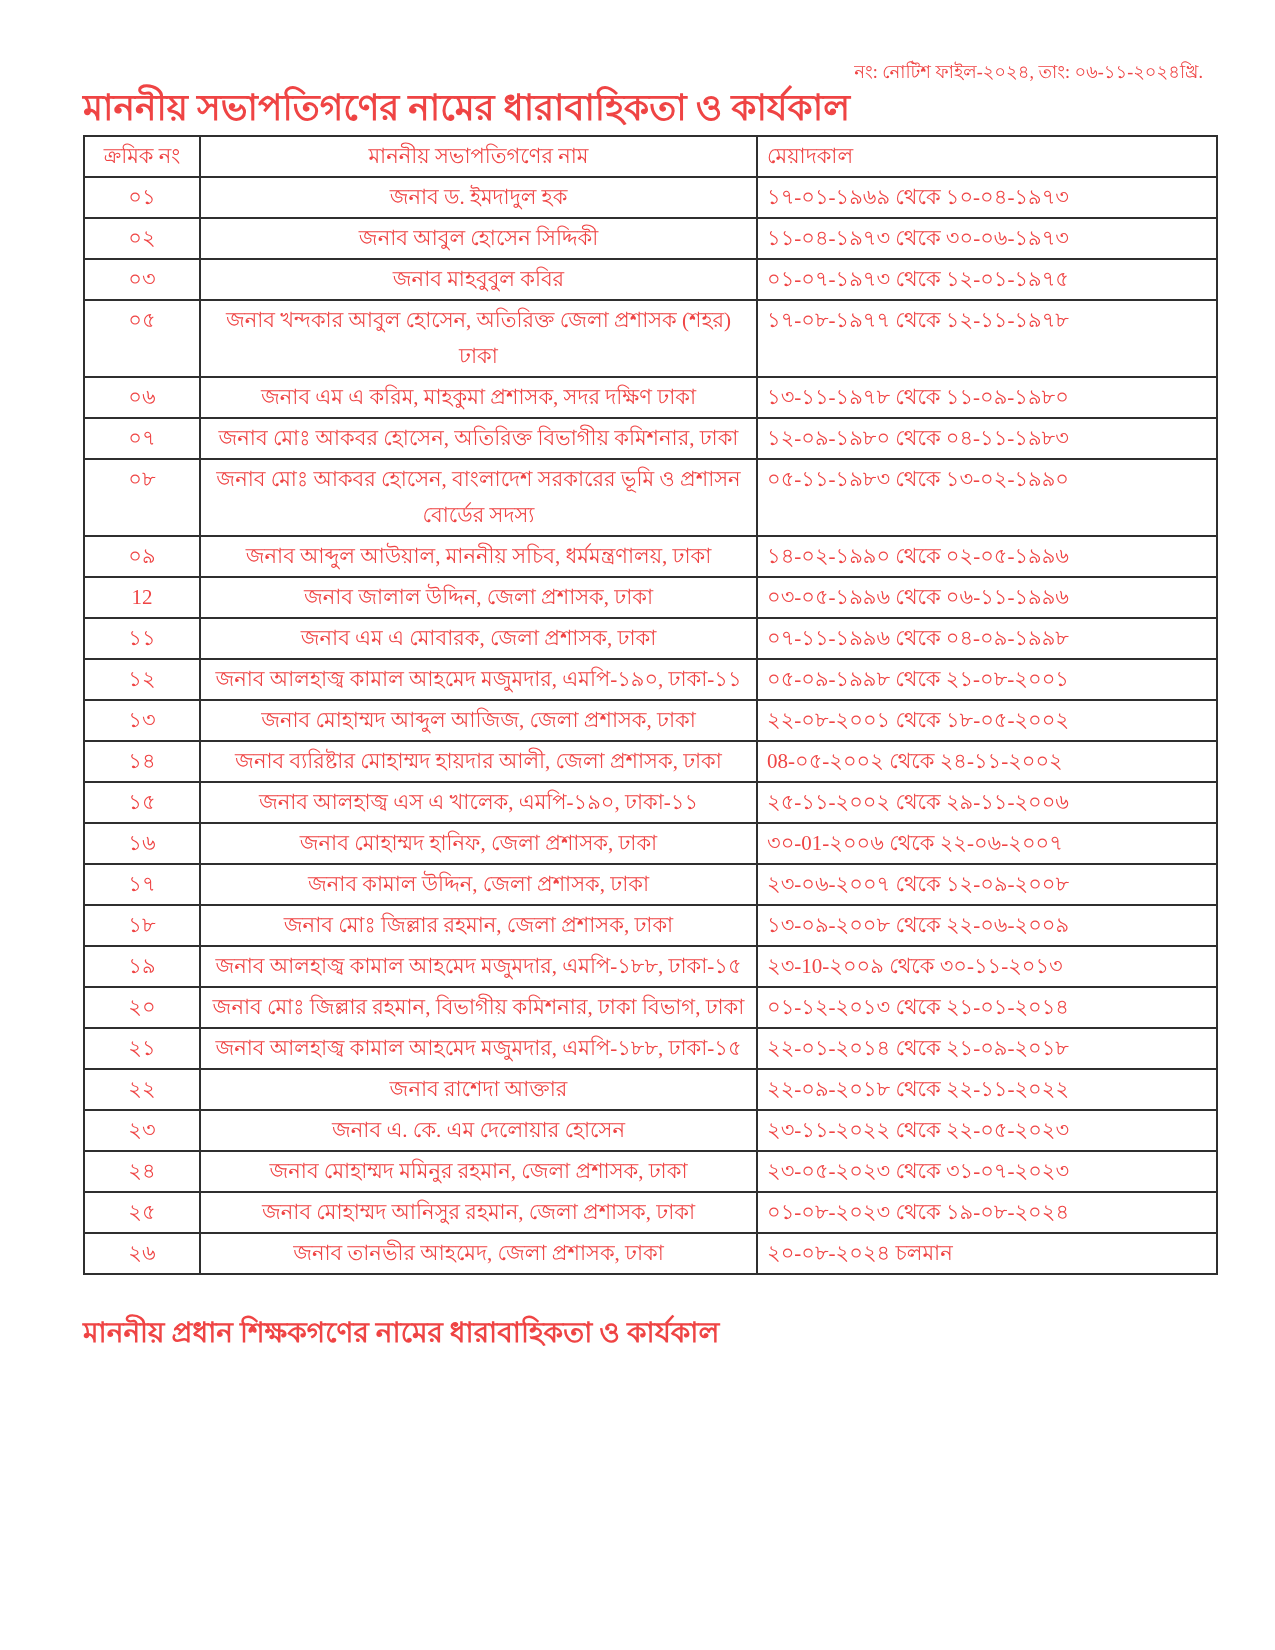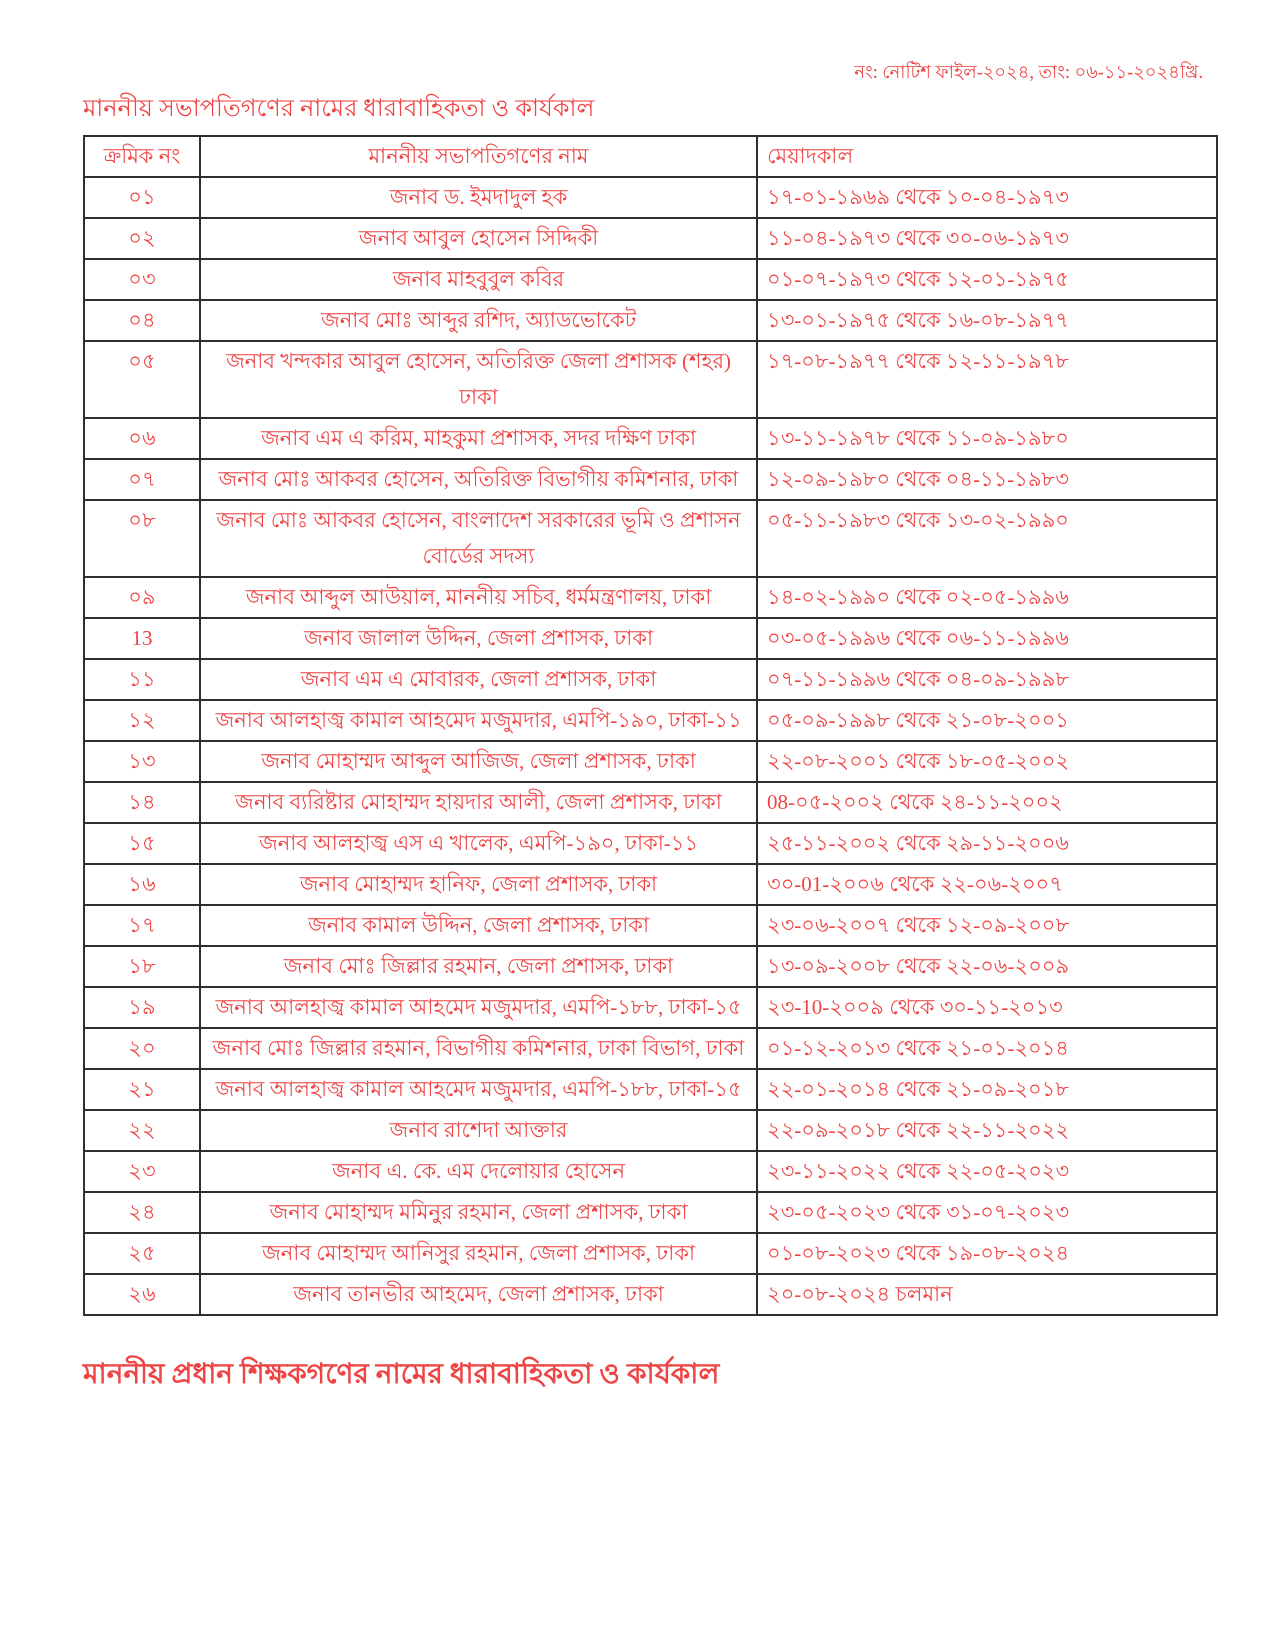--- a/index.html
+++ b/index.html
@@ -20,22 +20,22 @@
     overflow: hidden;
   }
   .ref-note {
     text-align: right;
     font-size: 18px;
     line-height: 24px;
     padding-right: 2px;
     white-space: nowrap;
   }
   .doc-title {
-    font-size: 24px;
-    font-weight: normal;
+    font-size: 36px;
+    font-weight: bold;
     line-height: 36px;
     margin: 6px 0 9px 0;
   }
   table.roster {
     border-collapse: collapse;
     table-layout: fixed;
     width: 1130px;
   }
   table.roster th,
   table.roster td {
@@ -85,25 +85,20 @@
           <td class="c-serial">০২</td>
           <td class="c-name">জনাব আবুল হোসেন সিদ্দিকী</td>
           <td class="c-tenure">১১-০৪-১৯৭৩ থেকে ৩০-০৬-১৯৭৩</td>
         </tr>
         <tr>
           <td class="c-serial">০৩</td>
           <td class="c-name">জনাব মাহবুবুল কবির</td>
           <td class="c-tenure">০১-০৭-১৯৭৩ থেকে ১২-০১-১৯৭৫</td>
         </tr>
         <tr>
-          <td class="c-serial">০৪</td>
-          <td class="c-name">জনাব মোঃ আব্দুর রশিদ, অ্যাডভোকেট</td>
-          <td class="c-tenure">১৩-০১-১৯৭৫ থেকে ১৬-০৮-১৯৭৭</td>
-        </tr>
-        <tr>
           <td class="c-serial">০৫</td>
           <td class="c-name">জনাব খন্দকার আবুল হোসেন, অতিরিক্ত জেলা প্রশাসক (শহর) ঢাকা</td>
           <td class="c-tenure">১৭-০৮-১৯৭৭ থেকে ১২-১১-১৯৭৮</td>
         </tr>
         <tr>
           <td class="c-serial">০৬</td>
           <td class="c-name">জনাব এম এ করিম, মাহকুমা প্রশাসক, সদর দক্ষিণ ঢাকা</td>
           <td class="c-tenure">১৩-১১-১৯৭৮ থেকে ১১-০৯-১৯৮০</td>
         </tr>
         <tr>
@@ -115,21 +110,21 @@
           <td class="c-serial">০৮</td>
           <td class="c-name">জনাব মোঃ আকবর হোসেন, বাংলাদেশ সরকারের ভূমি ও প্রশাসন বোর্ডের সদস্য</td>
           <td class="c-tenure">০৫-১১-১৯৮৩ থেকে ১৩-০২-১৯৯০</td>
         </tr>
         <tr>
           <td class="c-serial">০৯</td>
           <td class="c-name">জনাব আব্দুল আউয়াল, মাননীয় সচিব, ধর্মমন্ত্রণালয়, ঢাকা</td>
           <td class="c-tenure">১৪-০২-১৯৯০ থেকে ০২-০৫-১৯৯৬</td>
         </tr>
         <tr>
-          <td class="c-serial">13</td>
+          <td class="c-serial">12</td>
           <td class="c-name">জনাব জালাল উদ্দিন, জেলা প্রশাসক, ঢাকা</td>
           <td class="c-tenure">০৩-০৫-১৯৯৬ থেকে ০৬-১১-১৯৯৬</td>
         </tr>
         <tr>
           <td class="c-serial">১১</td>
           <td class="c-name">জনাব এম এ মোবারক, জেলা প্রশাসক, ঢাকা</td>
           <td class="c-tenure">০৭-১১-১৯৯৬ থেকে ০৪-০৯-১৯৯৮</td>
         </tr>
         <tr>
           <td class="c-serial">১২</td>

